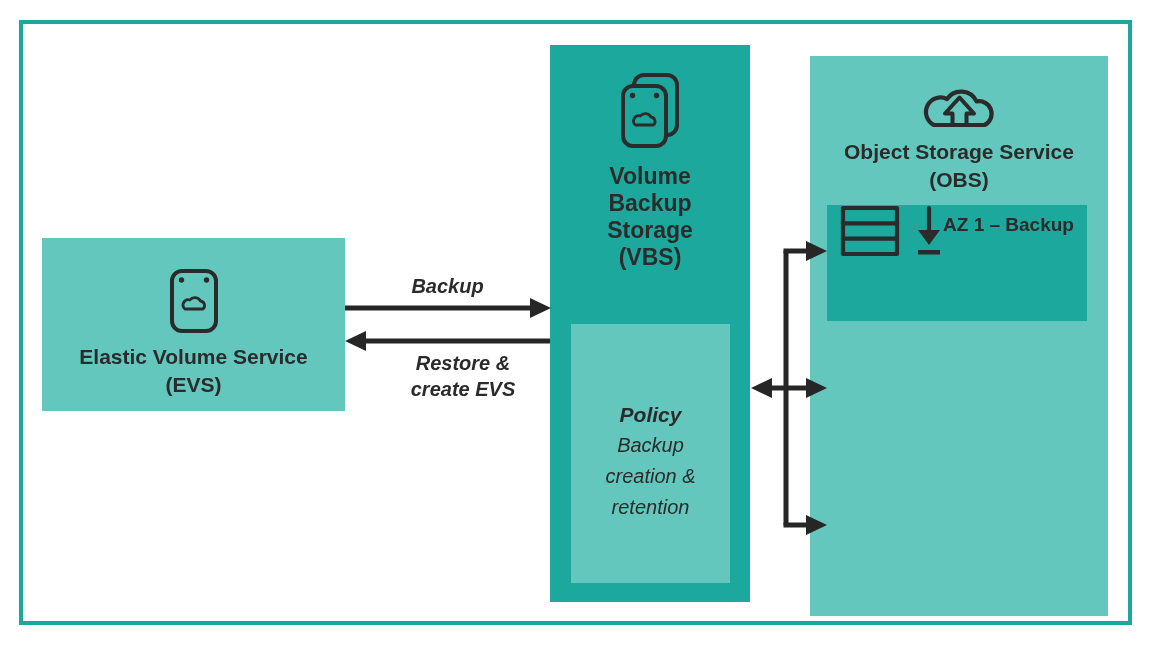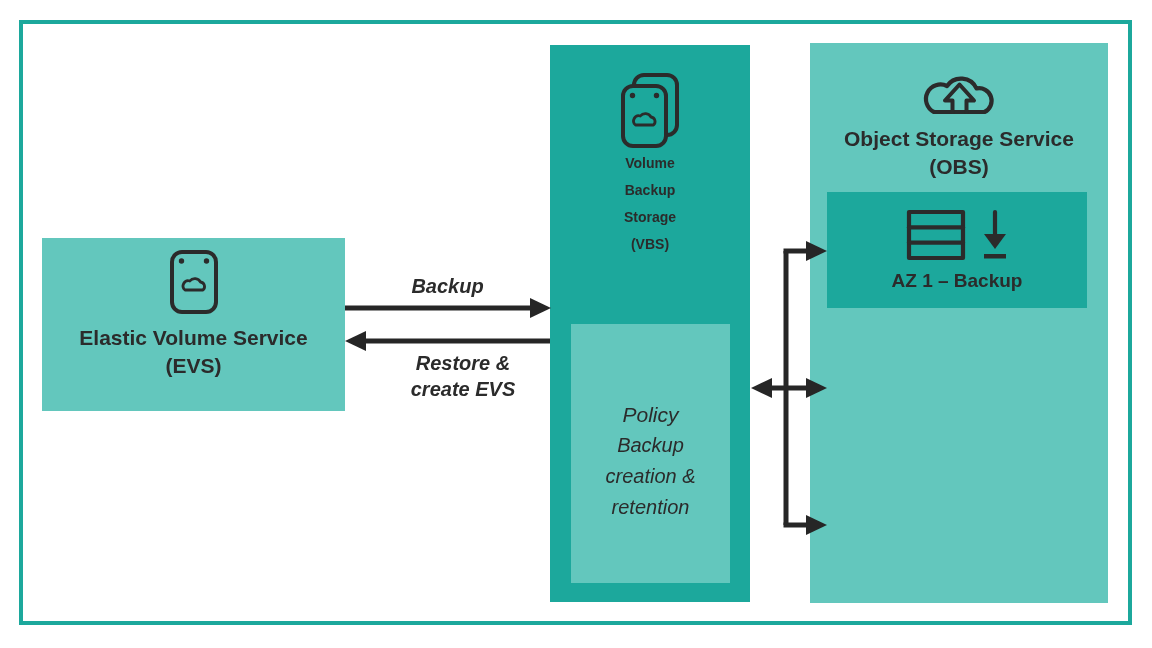--- a/index.html
+++ b/index.html
@@ -17,42 +17,42 @@
   }
   .abs{position:absolute}
   .frame{
     left:19px;top:20px;width:1113px;height:605px;
     border:4px solid var(--dark);background:transparent;
   }
   
   .node-title{font-weight:bold;color:var(--ink);text-align:center}
   .evs{
     left:42px;top:238px;width:303px;height:173px;background:var(--light);
-    display:flex;flex-direction:column;align-items:center;padding-top:11px;
+    display:flex;flex-direction:column;align-items:center;padding-top:30px;
   }
   .evs .node-title{font-size:21px;line-height:28px;margin-top:9px}
   .vbs{
     left:550px;top:45px;width:200px;height:557px;background:var(--dark);
   }
   .vbs-icon{display:block;margin:27px auto 0}
-  .vbs .node-title{font-size:14px;line-height:27px;margin-top:0}
+  .vbs .node-title{font-size:23px;line-height:27px;margin-top:13px}
   .policy{
     left:571px;top:324px;width:159px;height:259px;background:var(--light);
     display:flex;align-items:center;justify-content:center;text-align:center;
   }
   .policy-text{font-style:italic;font-size:20px;line-height:31px;color:var(--ink);margin-top:14px}
-  .policy-title{font-weight:normal;font-size:21px}
+  .policy-title{font-weight:bold;font-size:21px}
   .obs{
-    left:810px;top:43px;width:298px;height:560px;background:var(--light);
+    left:810px;top:56px;width:298px;height:560px;background:var(--light);
   }
   .obs-icon{display:block;margin:21px auto 0}
   .obs .node-title{font-size:21px;line-height:28px;margin-top:7px}
   .az{
     position:absolute;left:17px;width:260px;height:116px;background:var(--dark);
-    display:flex;flex-direction:column;align-items:center;justify-content:center;
+    display:flex;flex-direction:row;justify-content:center;
   }
   .az1{top:149px}.az2{top:285px}.az3{top:421px}
   .az-icons{display:flex;align-items:flex-start;gap:15px;height:52px}
   .az-label{font-weight:bold;font-size:19px;color:var(--ink);margin-top:9px;text-align:center}
   
   .overlay{left:0;top:0;width:1152px;height:648px;pointer-events:none}
   .aline{stroke:var(--line);stroke-width:5;fill:none}
   .ahead{fill:var(--line);stroke:none}
   .lbl{position:absolute;color:var(--ink);font-style:italic;font-size:20px;text-align:center;font-weight:bold}
   .lbl-backup{left:355px;top:275px;width:185px}

